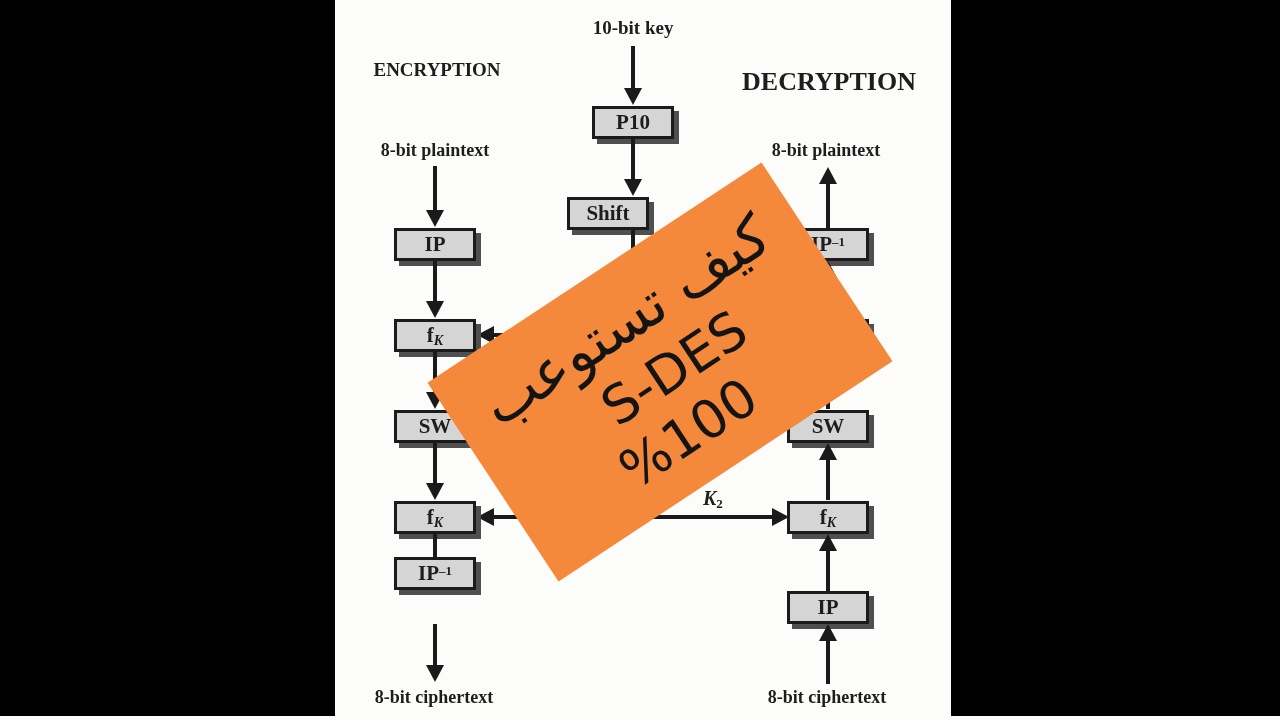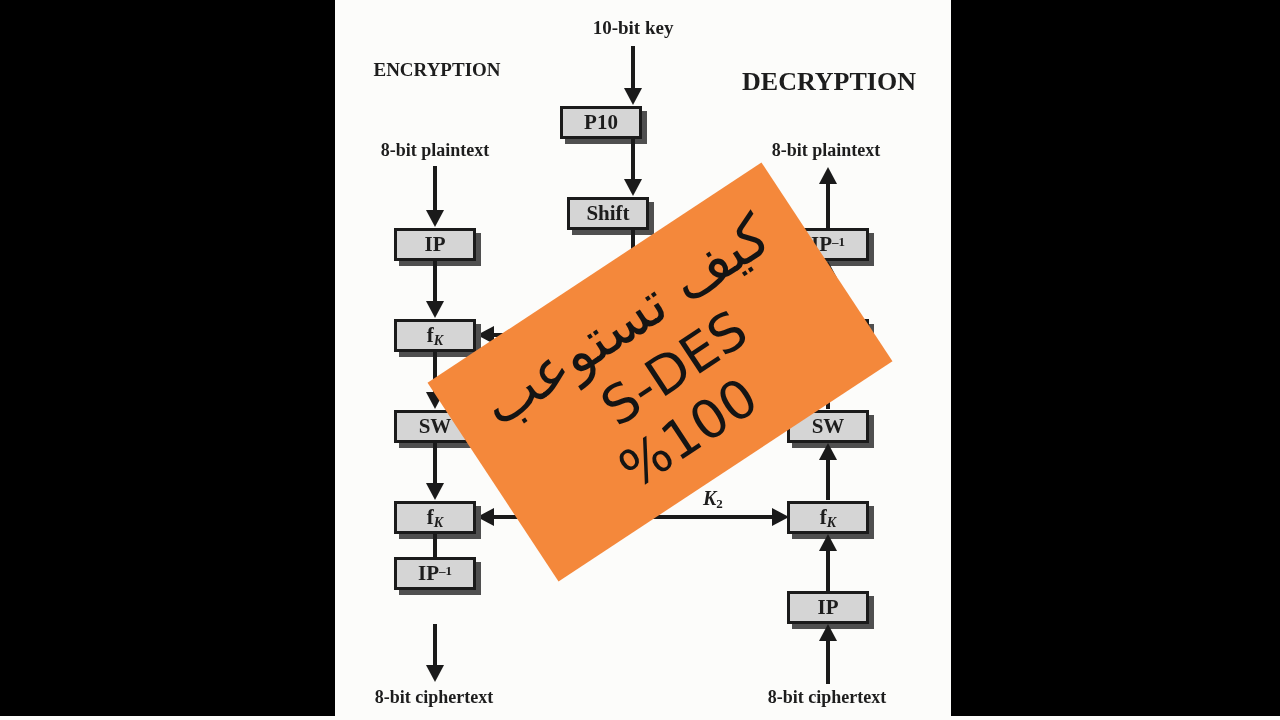--- a/index.html
+++ b/index.html
@@ -57,21 +57,21 @@
   <div class="lbl" style="left:739px;top:59px;width:180px;font-size:26px;margin-top:8px;">DECRYPTION</div>
   <div class="lbl" style="left:355px;top:140px;width:160px;font-size:18px;">8-bit plaintext</div>
   <div class="lbl" style="left:746px;top:140px;width:160px;font-size:18px;">8-bit plaintext</div>
   <div class="lbl" style="left:349px;top:687px;width:170px;font-size:18px;">8-bit ciphertext</div>
   <div class="lbl" style="left:742px;top:687px;width:170px;font-size:18px;">8-bit ciphertext</div>
 
   <div class="av down" style="left:624px;top:46px;height:59px;">
       <div class="ln"></div>
       <div class="hd"></div>
     </div>
-  <div class="box" style="left:560px;top:106px;"><span>P10</span></div>
+  <div class="box" style="left:592px;top:106px;"><span>P10</span></div>
   <div class="av down" style="left:624px;top:139px;height:57px;">
       <div class="ln"></div>
       <div class="hd"></div>
     </div>
   <div class="box" style="left:567px;top:197px;"><span>Shift</span></div>
   <div class="stub" style="left:631px;top:230px;height:62px;"></div>
 
   <div class="ahz" style="left:477px;top:326px;width:312px;">
       <div class="hl"></div>
       <div class="ln"></div>

